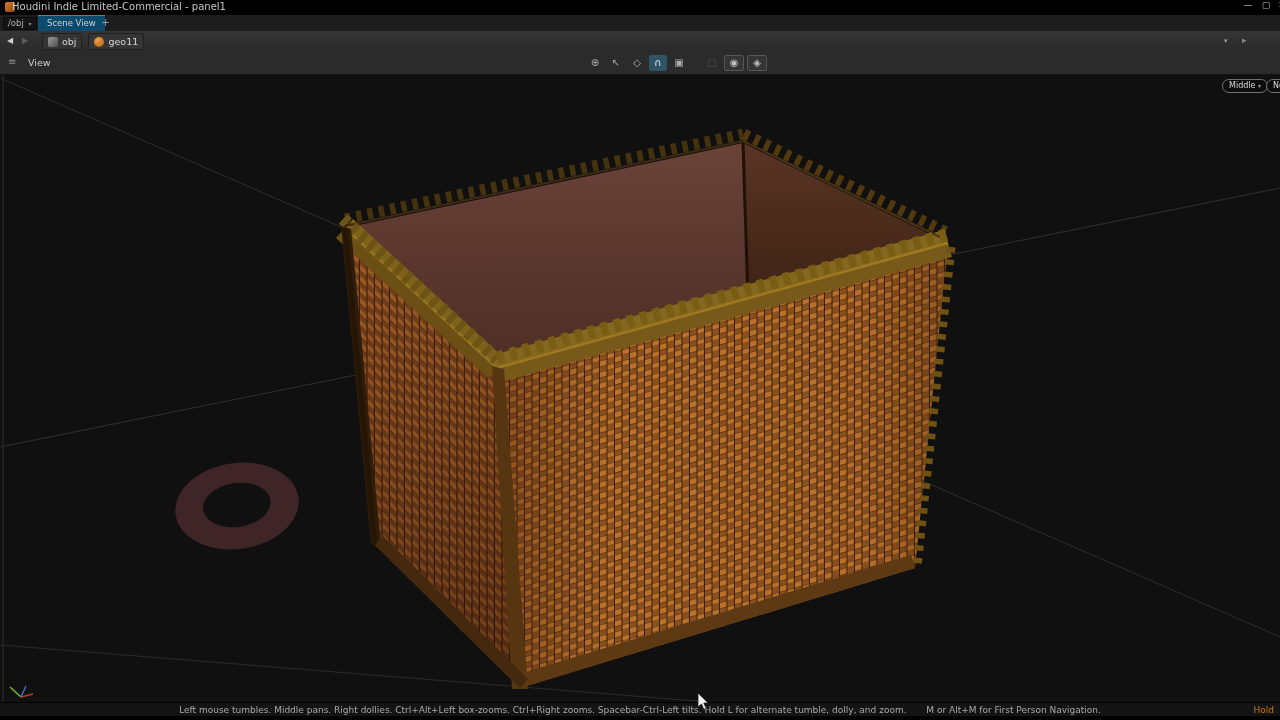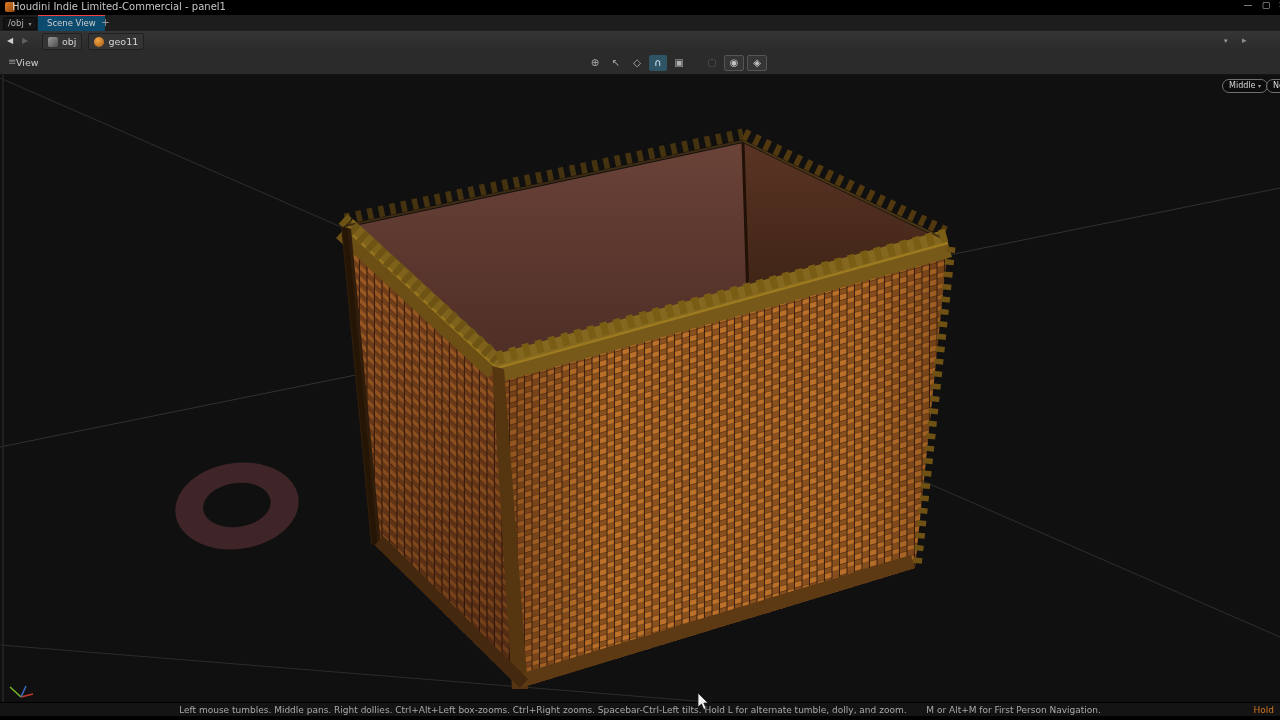--- a/index.html
+++ b/index.html
@@ -38,21 +38,21 @@
   .obj-ic{width:10px;height:10px;border-radius:2px;background:linear-gradient(135deg,#9a9a9a,#4c4c4c);}
   .geo-ic{width:10px;height:10px;border-radius:50%;background:radial-gradient(circle at 35% 30%,#f0a345,#a85d14);}
   #path-caret{position:absolute;left:1224px;top:6px;font-size:7px;color:#9f9f9f;}
   #path-link{position:absolute;left:1242px;top:4px;font-size:9px;color:#8f8f8f;}
   #path-sync{position:absolute;left:1257px;top:5px;width:8px;height:8px;border-radius:50%;
              border:2px solid #cf7а1f;border-color:#cf7a1f;}
 
   #toolbar{left:0;top:52px;width:1280px;height:22px;background:#2b2b2b;z-index:10;
            border-bottom:1px solid #141414;color:#c9c9c9;}
   #pane-icon{position:absolute;left:8px;top:4px;font-size:10px;color:#8f8f8f;}
-  #view-label{position:absolute;left:16px;top:5px;font-size:9.5px;color:#cfcfcf;}
+  #view-label{position:absolute;left:28px;top:5px;font-size:9.5px;color:#cfcfcf;}
   #ticons{position:absolute;left:586px;top:3px;display:flex;}
   .ticon{width:18px;height:16px;line-height:16px;text-align:center;font-size:10px;color:#b0b0b0;margin-right:3px;}
   .ticon.active{background:#2f5466;color:#d9edf6;border-radius:2px;}
   .ticon.dim{color:#595959;}
   .ticon.boxed{border:1px solid #555;background:#353535;color:#c2c2c2;border-radius:2px;height:14px;line-height:14px;}
   .ticon.gap{margin-left:12px;}
 
   
   .vpill{position:absolute;height:12px;line-height:12px;padding:0 6px;border:1px solid #707070;
          border-radius:7px;background:rgba(12,12,12,.85);color:#d9d9d9;font-size:8px;z-index:6;}

